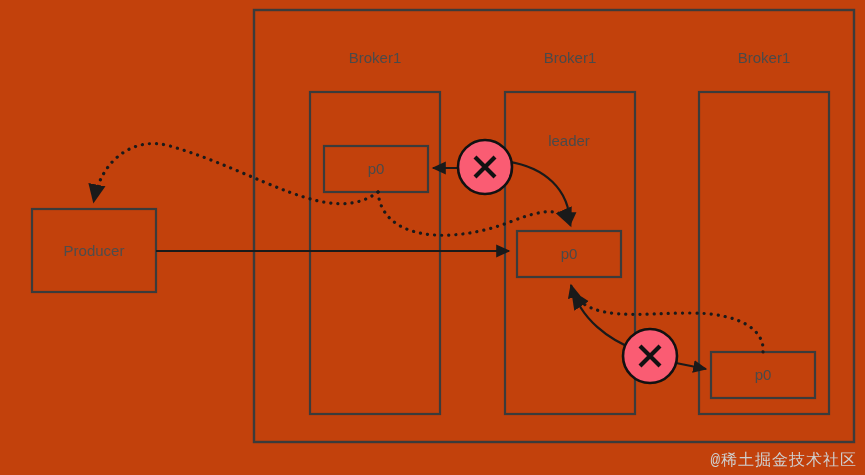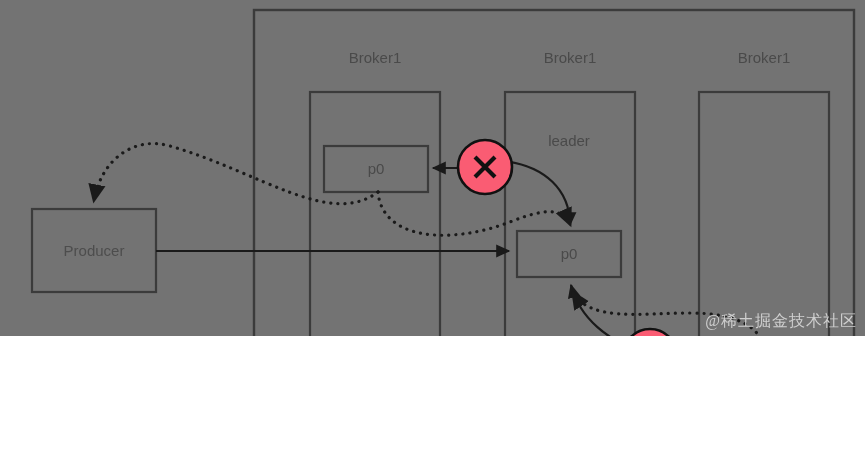--- a/index.html
+++ b/index.html
@@ -6,22 +6,22 @@
     margin: 0;
     padding: 0;
     background: #ffffff;
   }
   body {
     font-family: "Liberation Sans", sans-serif;
   }
   #stage {
     position: relative;
     width: 865px;
-    height: 336px;
-    background: #737373;
+    height: 475px;
+    background: #c2410c;
     overflow: hidden;
   }
   #diagram {
     position: absolute;
     left: 0;
     top: 0;
     width: 865px;
     height: 475px;
   }
   .box-fill { fill: #ffffff; }
@@ -55,21 +55,21 @@
   .xmark-glyph {
     stroke: #111111;
     stroke-width: 4.2;
     stroke-linecap: butt;
     fill: none;
   }
   .watermark {
     position: absolute;
     right: 8px;
     bottom: 4px;
-    font-family: Liberation Serif, serif;
+    font-family: Liberation Mono, monospace;
     font-size: 16px;
     color: #cfcfcf;
     letter-spacing: 1px;
     white-space: nowrap;
     user-select: none;
   }
 </style>
 </head>
 <body>
 

